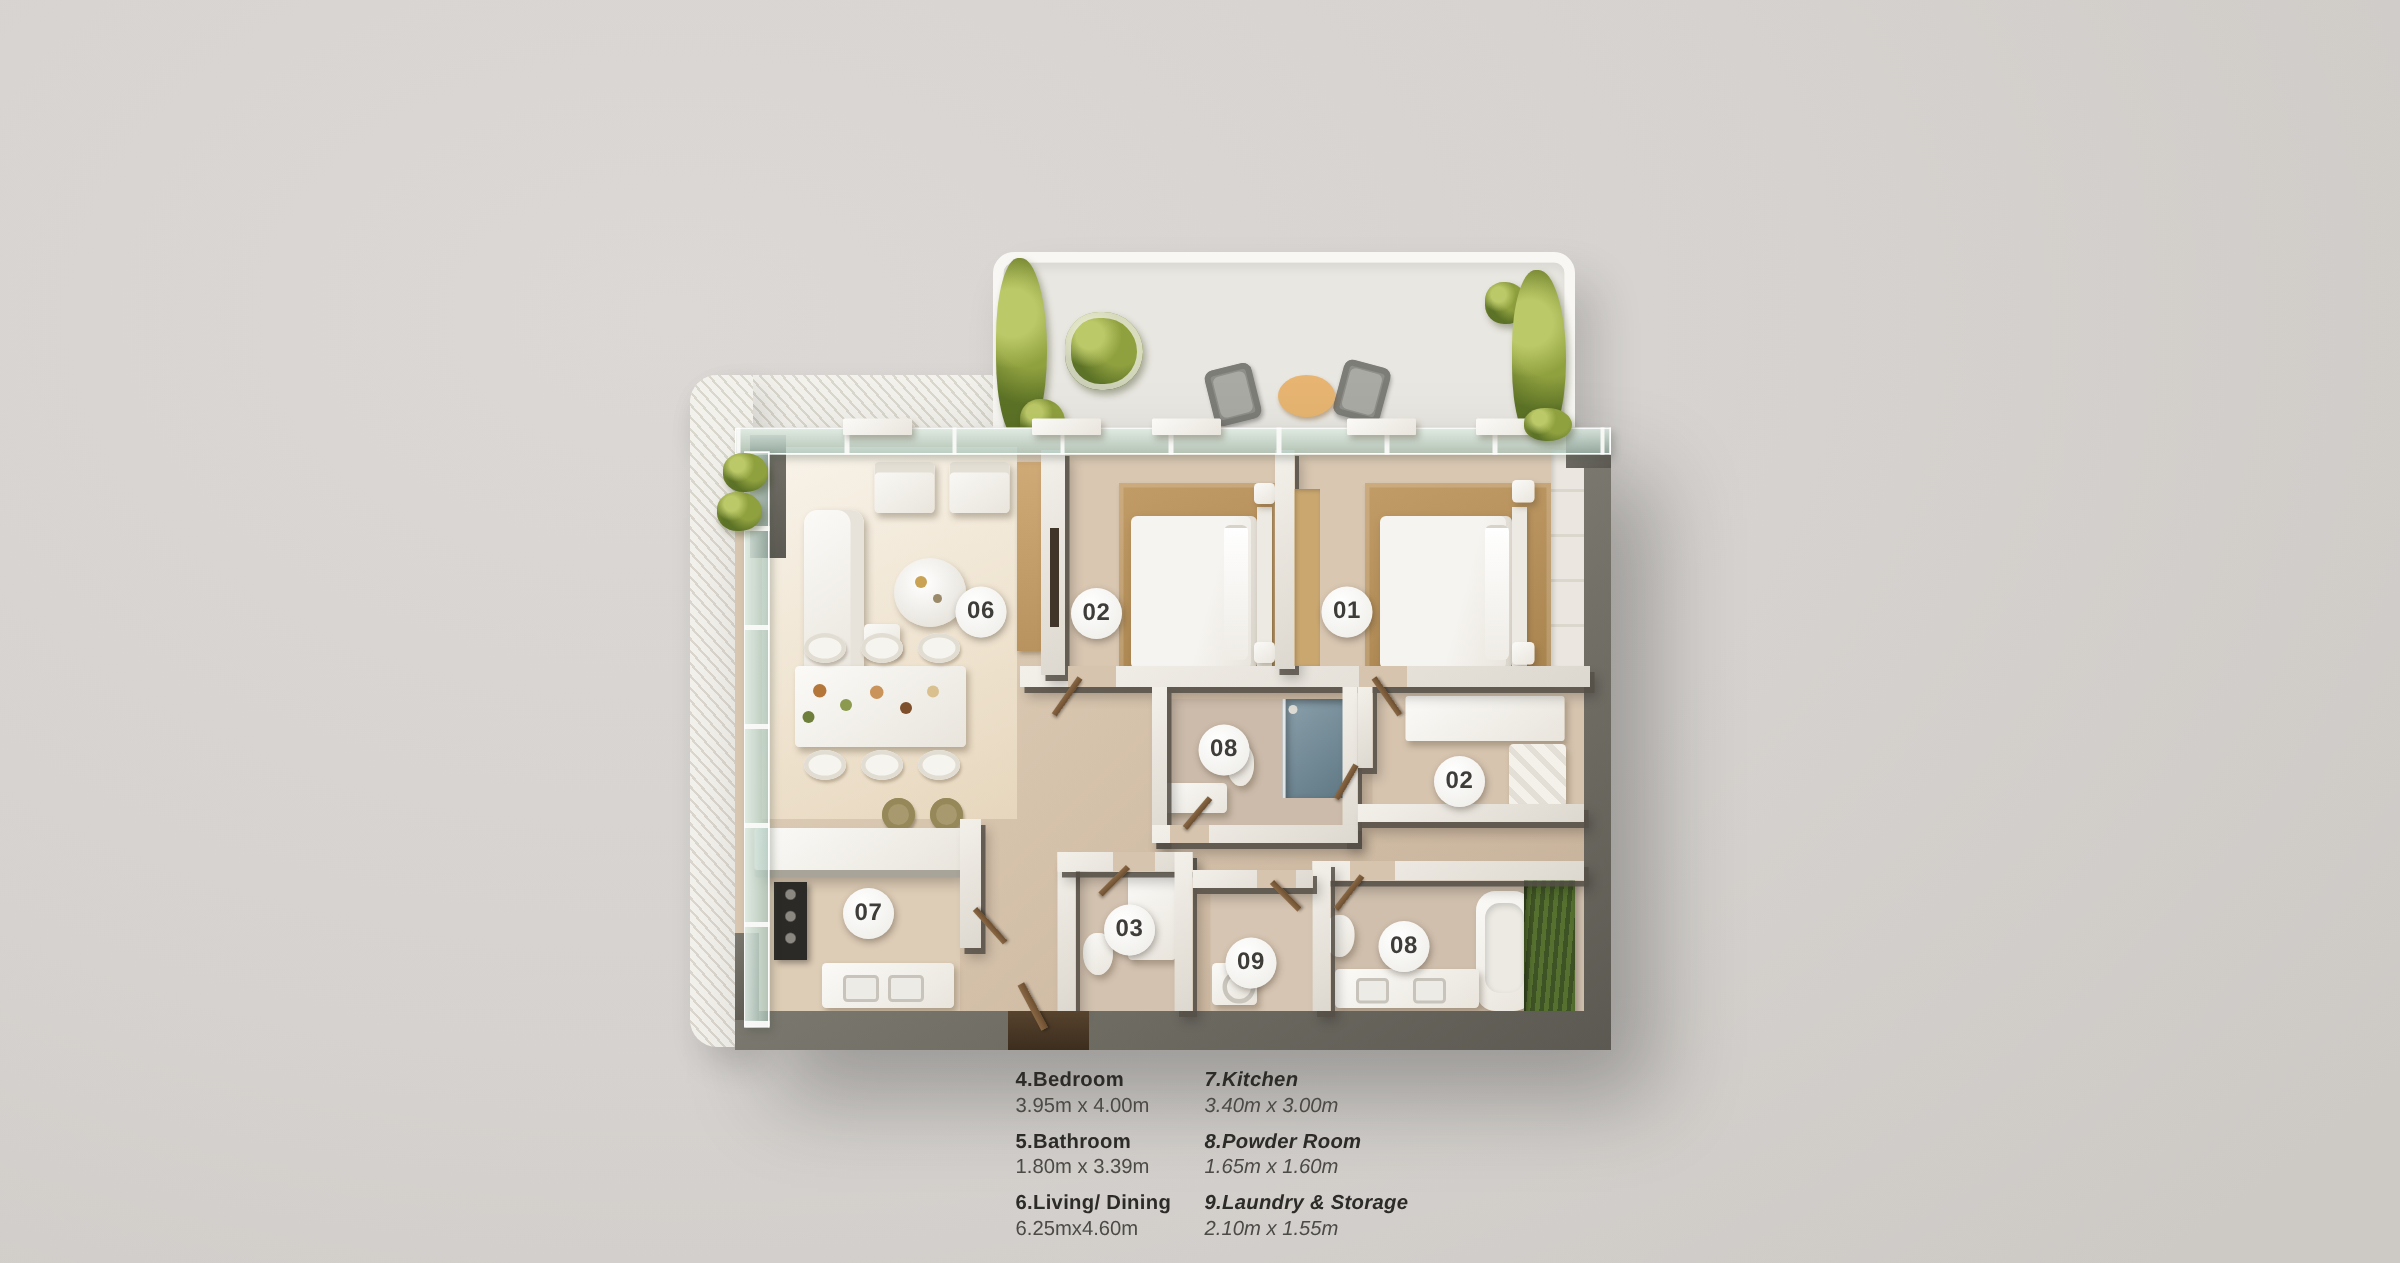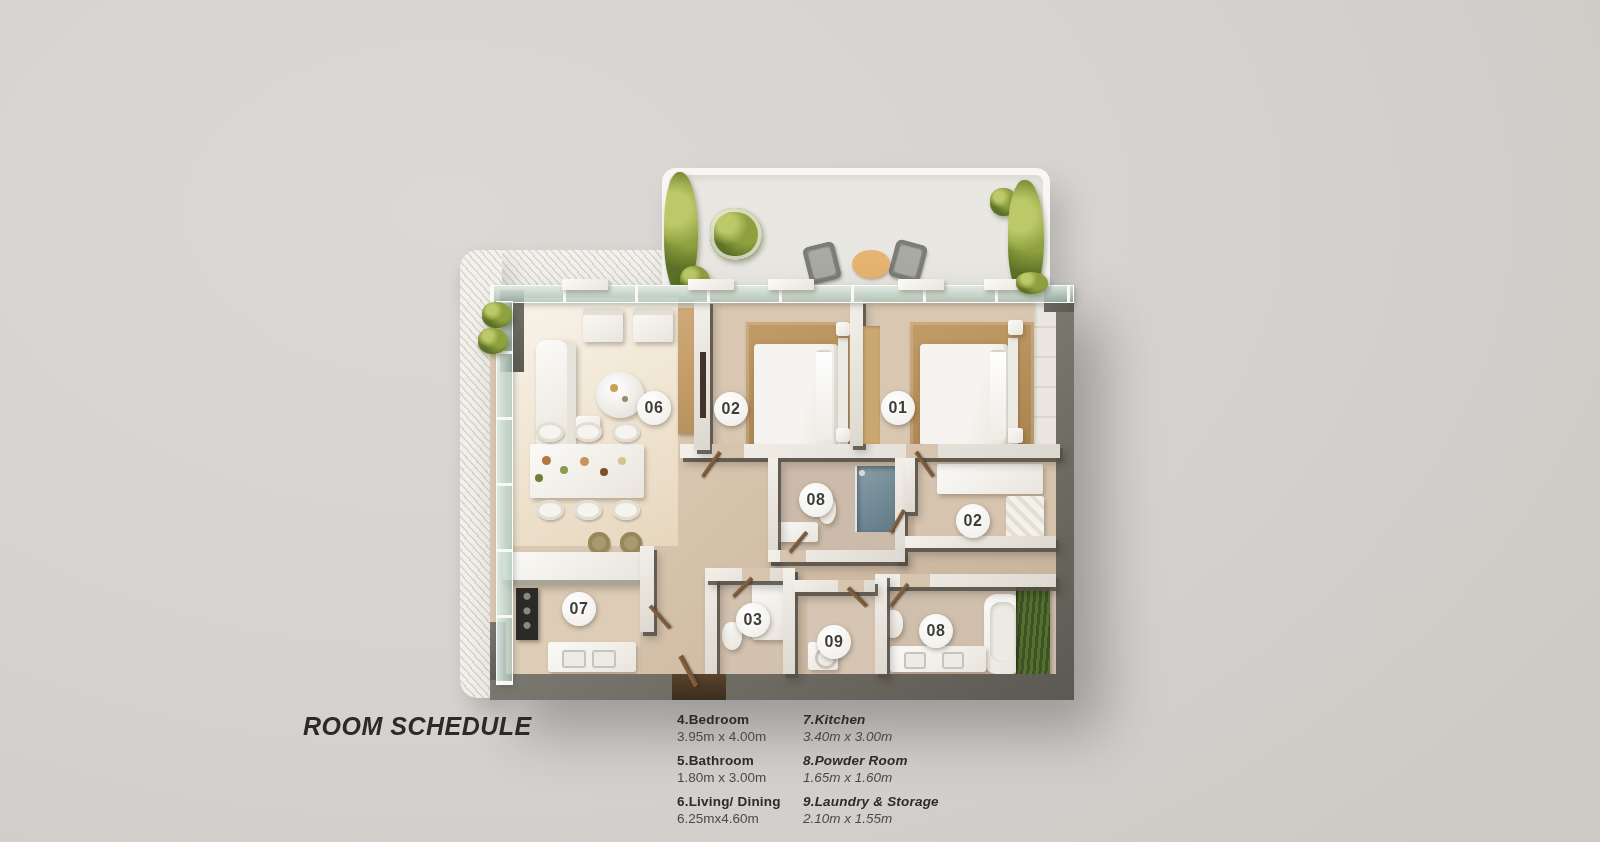--- a/index.html
+++ b/index.html
@@ -228,31 +228,30 @@
     <div class="badge" style="left:506px;top:344px;">02</div>
     <div class="badge" style="left:469px;top:454px;">08</div>
     <div class="badge" style="left:264px;top:232px;">02</div>
     <div class="badge" style="left:349px;top:323px;">08</div>
     <div class="badge" style="left:187px;top:231px;">06</div>
     <div class="badge" style="left:112px;top:432px;">07</div>
     <div class="badge" style="left:286px;top:443px;">03</div>
     <div class="badge" style="left:367px;top:465px;">09</div>
   </div>
 
-  <div class="sched-heading">ROOM SCHEDULE</div>
 
 
   <div class="sched-col" style="left:677px;">
     <div class="sched-entry">
       <div class="s-name">4.Bedroom</div>
       <div class="s-dims">3.95m x 4.00m</div>
     </div>
     <div class="sched-entry">
       <div class="s-name">5.Bathroom</div>
-      <div class="s-dims">1.80m x 3.00m</div>
+      <div class="s-dims">1.80m x 3.39m</div>
     </div>
     <div class="sched-entry">
       <div class="s-name">6.Living/ Dining</div>
       <div class="s-dims">6.25mx4.60m</div>
     </div>
   </div>
 
   <div class="sched-col" style="left:803px;font-style:italic;">
     <div class="sched-entry">
       <div class="s-name">7.Kitchen</div>

